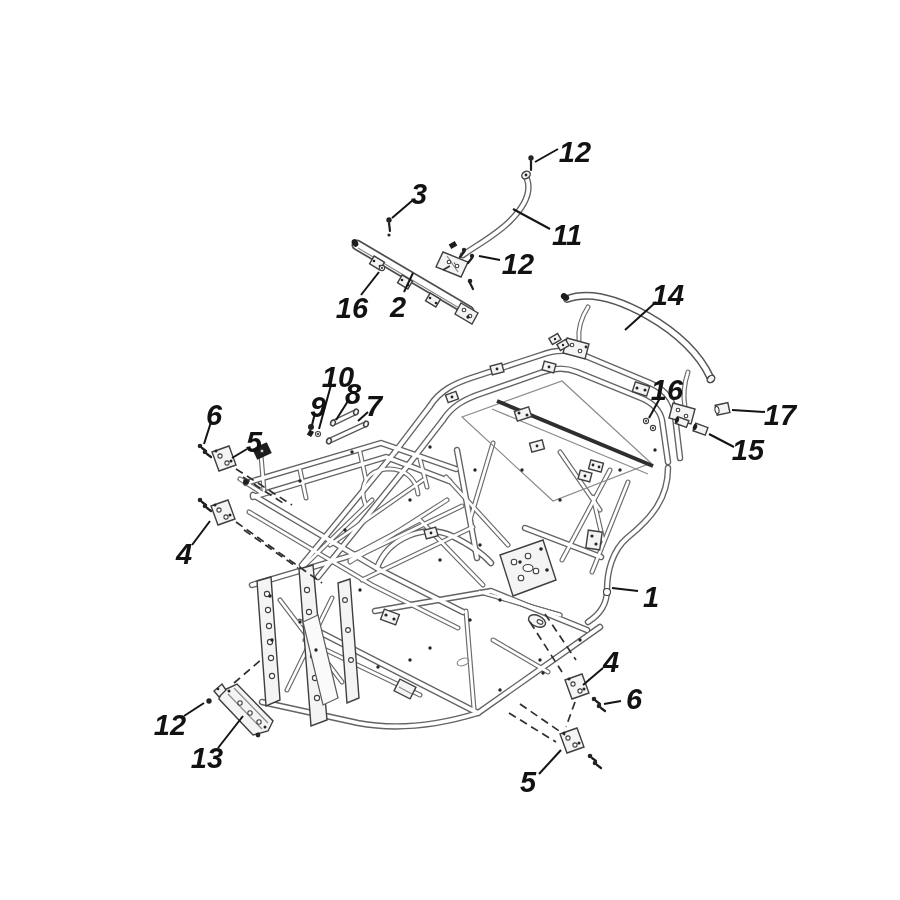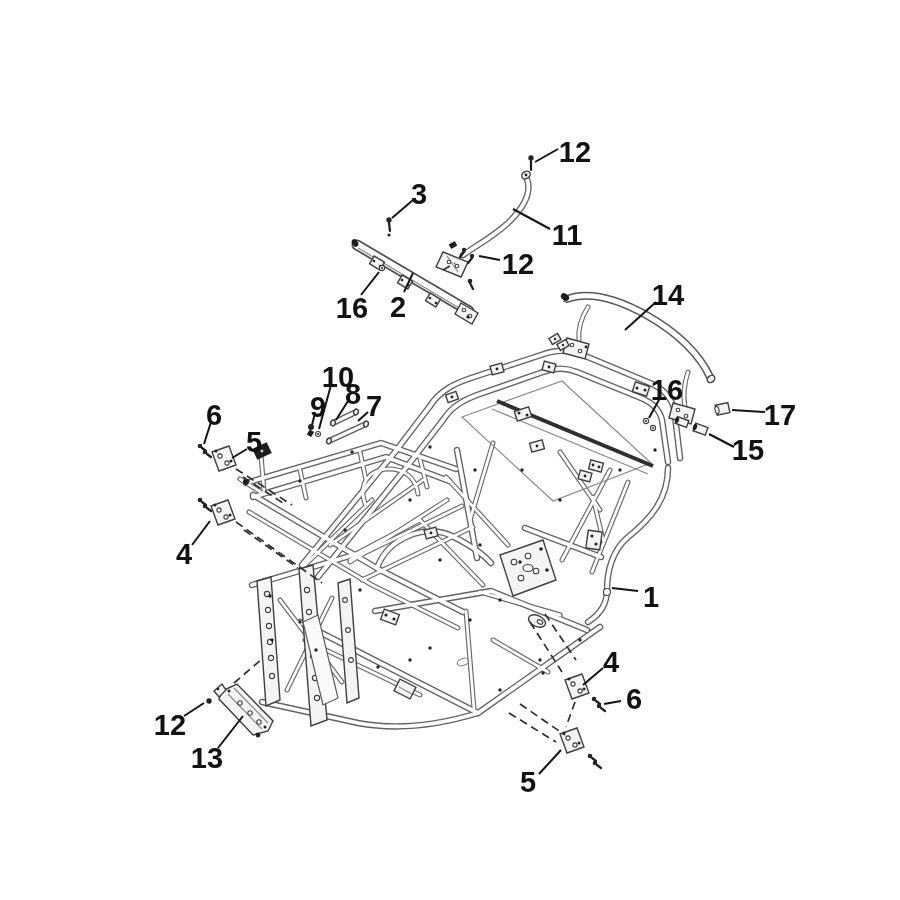--- a/index.html
+++ b/index.html
@@ -1,16 +1,16 @@
 <!DOCTYPE html>
 <html><head>
 <meta charset="utf-8">
 <style>
   html,body{margin:0;padding:0;background:#ffffff;}
-  #stage{position:relative;width:900px;height:900px;background:#84cc16;overflow:hidden;}
+  #stage{position:relative;width:900px;height:900px;background:#84cc16;overflow:hidden;font-style:italic;}
   svg{display:block;}
   
   .tube  {stroke:#636363;stroke-width:6.5;fill:none;stroke-linecap:round;stroke-linejoin:round}
   .tube-i{stroke:#ffffff;stroke-width:3.8;fill:none;stroke-linecap:round;stroke-linejoin:round}
   .tube2  {stroke:#6a6a6a;stroke-width:5;fill:none;stroke-linecap:round;stroke-linejoin:round}
   .tube2-i{stroke:#ffffff;stroke-width:2.7;fill:none;stroke-linecap:round;stroke-linejoin:round}
   .bar  {stroke:#4f4f4f;stroke-width:11;fill:none;stroke-linecap:round}
   .bar-i{stroke:#ffffff;stroke-width:7.5;fill:none;stroke-linecap:round}
   .tube14  {stroke:#565656;stroke-width:8;fill:none;stroke-linecap:round}
   .tube14-i{stroke:#ffffff;stroke-width:5;fill:none;stroke-linecap:round}

